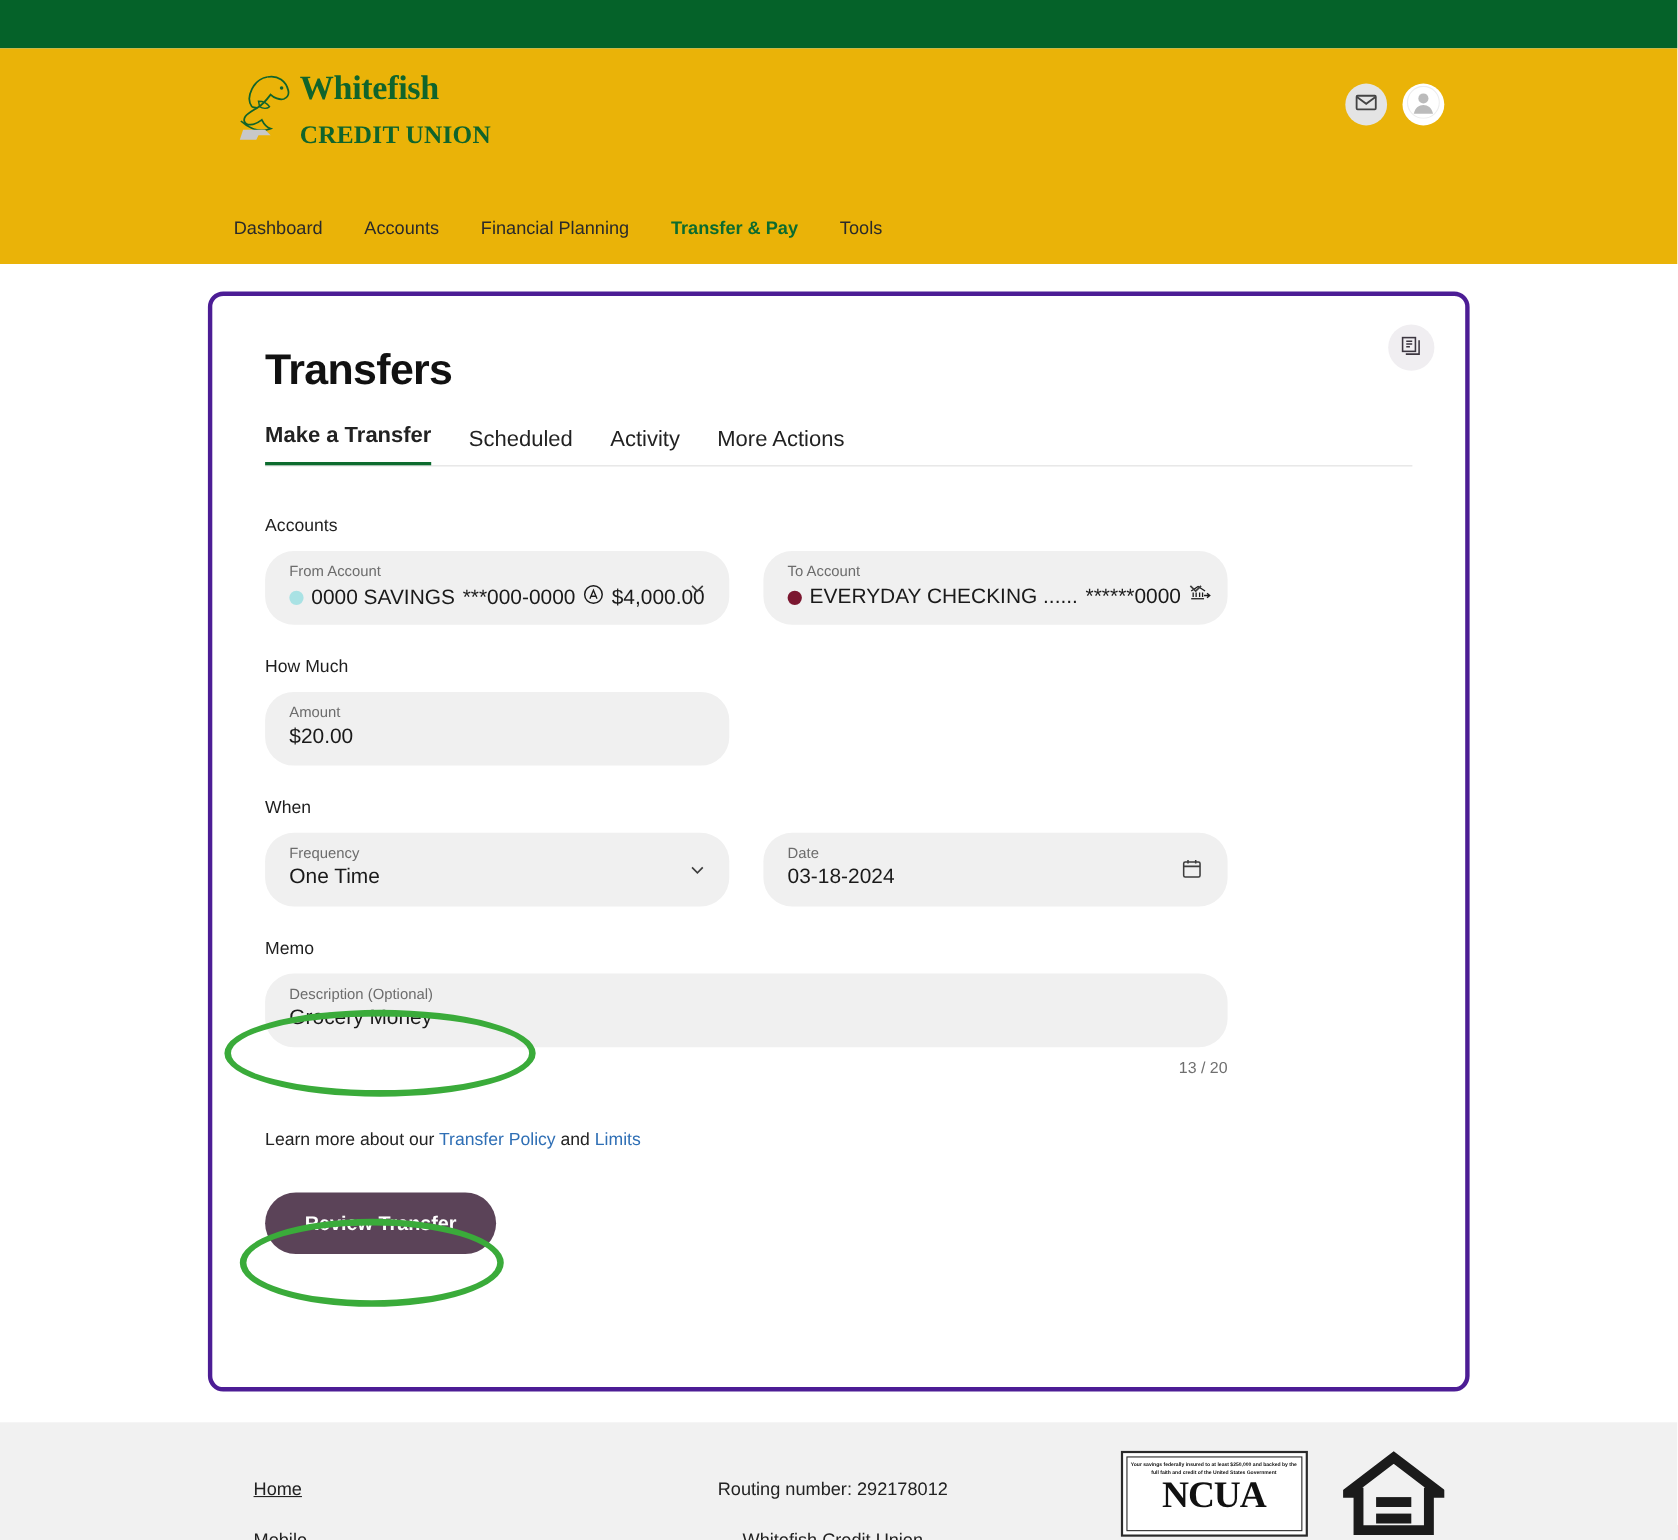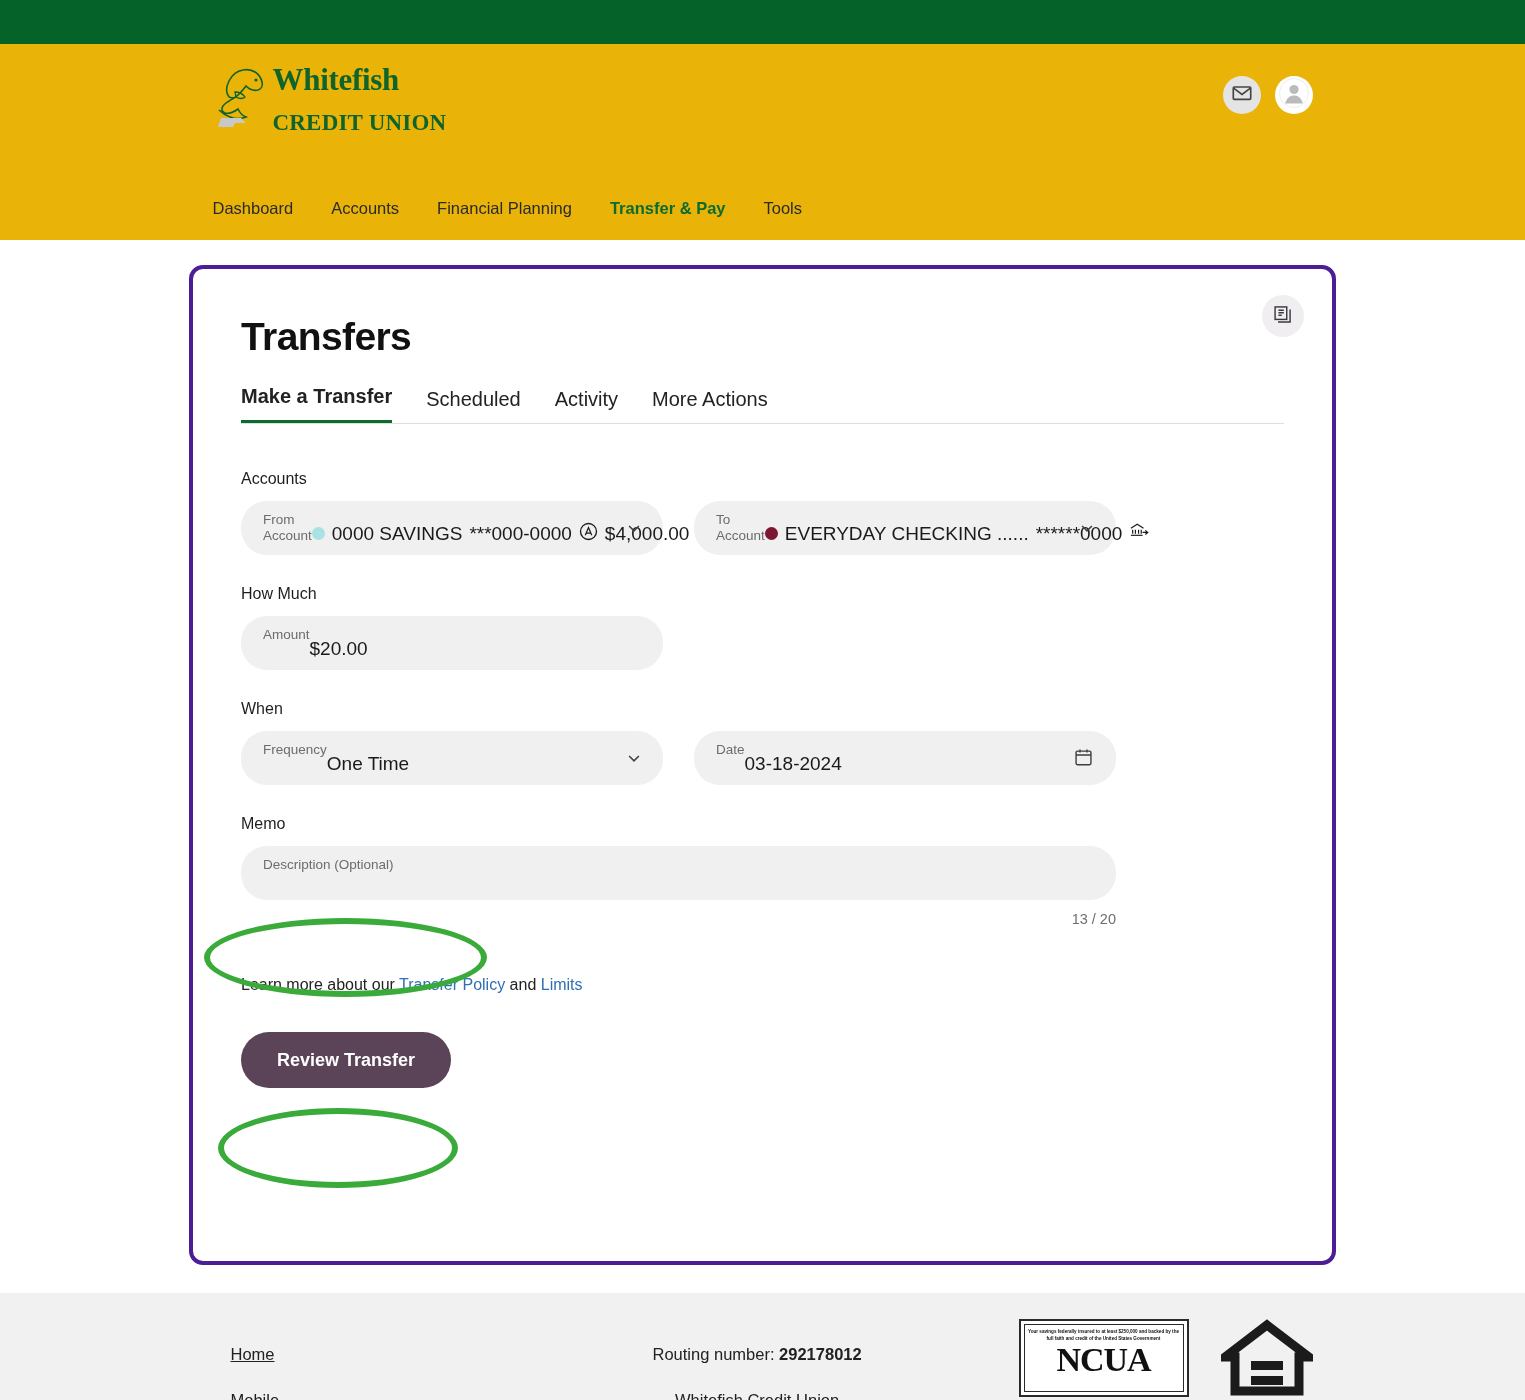--- a/index.html
+++ b/index.html
@@ -150,25 +150,25 @@
     color: #1e1e1e;
     margin-bottom: 13px;
     font-weight: normal;
   }
 
   .field-row { display: flex; gap: 31px; margin-bottom: 30px; }
 
   .field {
     background: #f0f0f0;
     border-radius: 26px;
-    height: 54px;
+    height: 67px;
     padding: 11px 22px 0 22px;
     position: relative;
     display: flex;
-    flex-direction: row;
+    flex-direction: column;
     justify-content: flex-start;
     cursor: pointer;
   }
   .field.w-half { width: 422px; }
   .field.w-full { width: 875px; }
   .field-label {
     font-size: 13.5px;
     color: #6c6c6c;
     line-height: 1.2;
     margin-bottom: 3px;
@@ -268,21 +268,21 @@
     cursor: pointer;
   }
   .footer-link.plain { text-decoration: none; }
   .footer-col-mid {
     position: absolute;
     left: 440px; top: 52px;
     display: flex; flex-direction: column; gap: 27px;
     text-align: center;
   }
   .footer-routing { font-size: 16.5px; color: #222222; white-space: nowrap; }
-  .footer-routing b { font-weight: bold; margin-top: 20px; }
+  .footer-routing b { font-weight: normal; margin-top: 20px; }
   .footer-cuname { font-size: 16.5px; color: #222222; white-space: nowrap; }
   .footer-badges {
     position: absolute;
     right: 0px; top: 26px;
     display: flex; align-items: flex-start; gap: 32px;
   }
   .ncua-badge {
     width: 170px; height: 78px;
     border: 2px solid #2a2a2a;
     background: #ffffff;
@@ -478,20 +478,21 @@
           </svg>
         </span>
       </div>
 
     </div>
 
     
     <div class="section-label">Memo</div>
     <div class="field w-full">
       <div class="field-label">Description (Optional)</div>
+      <div class="field-value">Grocery Money</div>
     </div>
     <div class="charcount">13 / 20</div>
 
     <div class="learnmore">
       <span>Learn more about our </span><a>Transfer Policy</a><span> and </span><a>Limits</a>
     </div>
 
     <button class="review-btn">Review Transfer</button>
 
   </div>

